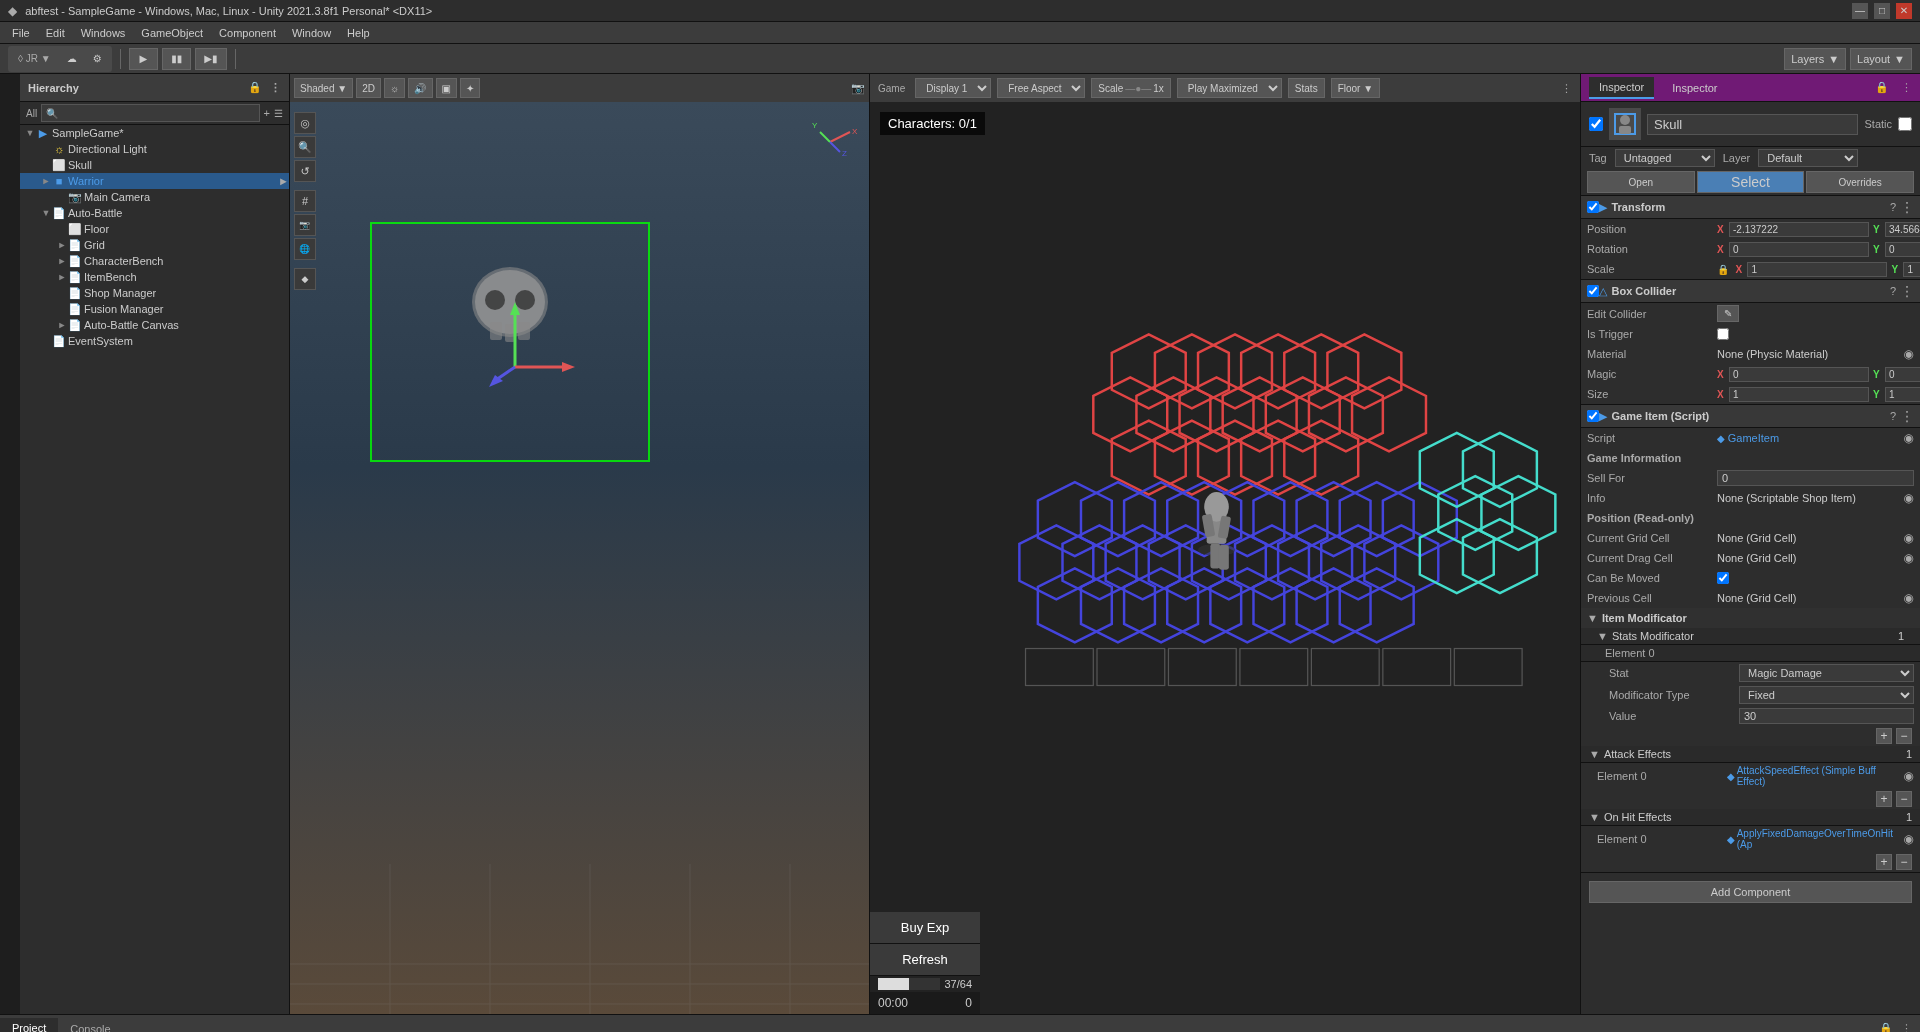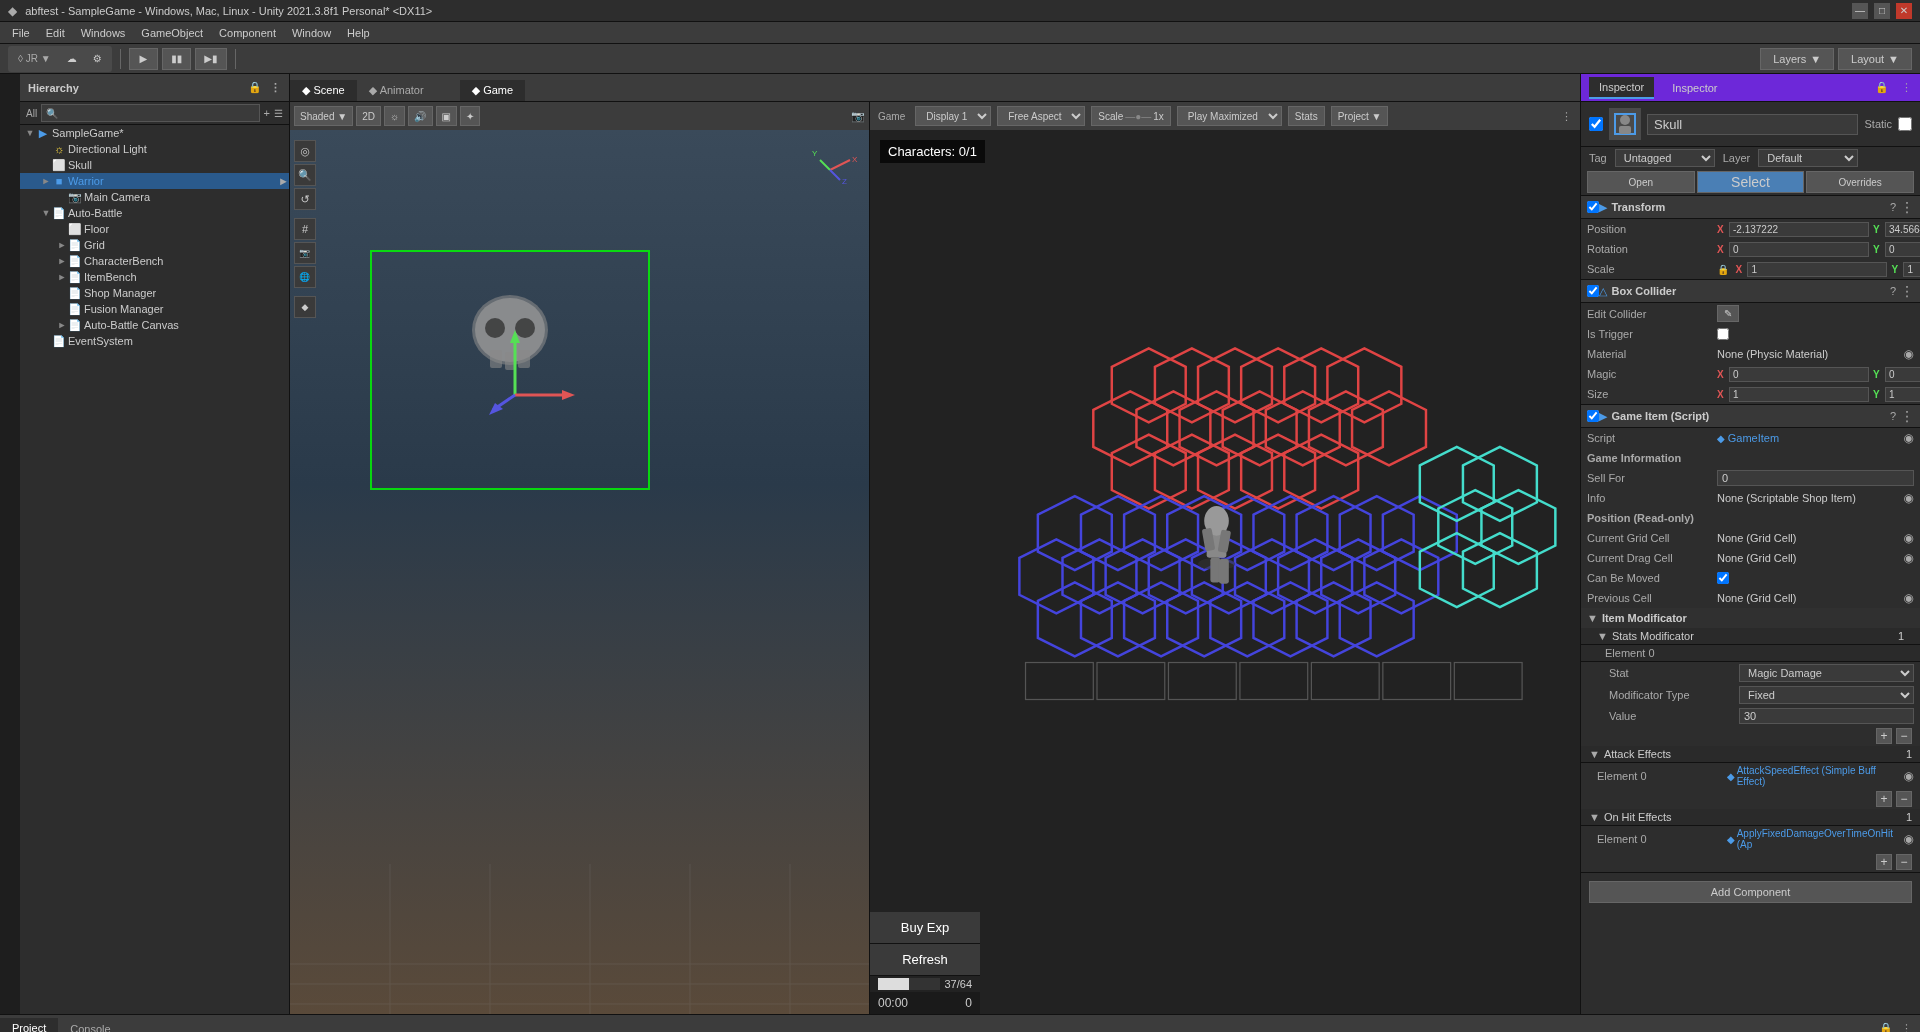--- a/index.html
+++ b/index.html
@@ -10,21 +10,21 @@
     .win-btn { width: 16px; height: 16px; border: none; background: #555; color: #ccc; cursor: pointer; font-size: 10px; display: flex; align-items: center; justify-content: center; }
 
     
     #menu-bar { height: 22px; background: #3c3c3c; display: flex; align-items: center; padding: 0 4px; border-bottom: 1px solid #111; }
     .menu-item { padding: 2px 8px; color: #ccc; cursor: pointer; font-size: 11px; }
 
     
     #toolbar { height: 30px; background: #3c3c3c; display: flex; align-items: center; padding: 0 8px; border-bottom: 1px solid #111; gap: 4px; }
     .toolbar-btn { padding: 2px 6px; background: #555; border: 1px solid #666; color: #ccc; font-size: 10px; cursor: pointer; height: 22px; display: flex; align-items: center; }
     .toolbar-separator { width: 1px; height: 20px; background: #666; margin: 0 4px; }
-    .toolbar-dropdown { display: flex; align-items: center; background: #555; border: 1px solid #666; padding: 2px 12px; height: 22px; cursor: pointer; gap: 4px; }
+    .toolbar-dropdown { display: flex; align-items: center; background: #555; border: 1px solid #666; padding: 2px 6px; height: 22px; cursor: pointer; gap: 4px; }
 
     
     #main { display: flex; height: calc(1032px - 22px - 22px - 30px - 18px); padding-left: 20px; }
 
     
     #hierarchy { width: 270px; background: #2d2d2d; border-right: 1px solid #111; display: flex; flex-direction: column; }
     .panel-header { height: 28px; background: #3c3c3c; display: flex; align-items: center; padding: 0 8px; border-bottom: 1px solid #111; gap: 4px; font-size: 11px; font-weight: bold; }
     .panel-body { flex: 1; overflow-y: auto; }
     .tree-item { display: flex; align-items: center; padding: 1px 0; cursor: pointer; white-space: nowrap; }
     .tree-item.selected { background: #2a5a8c; }
@@ -43,21 +43,21 @@
     #scene-toolbar { height: 28px; background: #3c3c3c; display: flex; align-items: center; padding: 0 4px; gap: 3px; }
     .scene-btn { padding: 1px 5px; background: #555; border: 1px solid #666; color: #ccc; font-size: 10px; cursor: pointer; height: 20px; display: flex; align-items: center; }
     #scene-canvas { width: 580px; height: calc(100% - 28px); position: relative; overflow: hidden; }
     #game-view { flex: 1; background: #1a1a1a; position: relative; overflow: hidden; }
     #game-toolbar { height: 28px; background: #3c3c3c; display: flex; align-items: center; padding: 0 8px; gap: 6px; }
     .game-btn { padding: 1px 6px; background: #555; border: 1px solid #666; color: #ccc; font-size: 10px; cursor: pointer; height: 20px; }
     #game-canvas { width: 100%; height: calc(100% - 28px); position: relative; background: #222; overflow: hidden; }
 
     
     #inspector { width: 340px; background: #2d2d2d; border-left: 1px solid #111; display: flex; flex-direction: column; overflow-y: auto; }
-    .inspector-header { height: 28px; background: #6d28d9; display: flex; align-items: center; padding: 0 8px; border-bottom: 1px solid #111; gap: 8px; }
+    .inspector-header { height: 28px; background: #701a75; display: flex; align-items: center; padding: 0 8px; border-bottom: 1px solid #111; gap: 8px; }
     .inspector-tab { padding: 4px 10px; cursor: pointer; font-size: 11px; }
     .inspector-tab.active { background: #2d2d2d; border-bottom: 2px solid #4c9be8; }
     .inspector-row { display: flex; align-items: center; padding: 2px 6px; min-height: 20px; }
     .inspector-label { width: 130px; font-size: 11px; color: #aaa; flex-shrink: 0; }
     .inspector-value { flex: 1; font-size: 11px; color: #ccc; }
     .inspector-field { background: #3a3a3a; border: 1px solid #555; padding: 1px 4px; font-size: 11px; color: #ccc; flex: 1; }
     .inspector-xyz { display: flex; gap: 4px; flex: 1; }
     .inspector-xyz-item { display: flex; align-items: center; gap: 2px; flex: 1; }
     .xyz-label { font-size: 10px; font-weight: bold; width: 10px; }
     .xyz-label.x { color: #e05555; }
@@ -248,32 +248,20 @@
       <div class="tree-item">
         <span class="tree-indent" style="width:20px;"></span>
         <span class="tree-arrow"> </span>
         <span class="tree-icon" style="color:#aaa;">📄</span>
         <span class="tree-label">EventSystem</span>
       </div>
     </div>
   </div>
 
   <div id="center-area">
-    <div id="view-tabs">
-      <div class="view-tab active">
-        <span>◆</span> Scene
-      </div>
-      <div class="view-tab">
-        <span>◆</span> Animator
-      </div>
-      <div style="width:20px; height:100%;"></div>
-      <div class="view-tab active" style="margin-left:4px;">
-        <span>◆</span> Game
-      </div>
-    </div>
     <div id="views-container">
 
       <div id="scene-view">
         <div id="scene-toolbar">
           <button class="scene-btn">Shaded ▼</button>
           <button class="scene-btn">2D</button>
           <button class="scene-btn">☼</button>
           <button class="scene-btn">🔊</button>
           <button class="scene-btn">▣</button>
           <button class="scene-btn">✦</button>
@@ -360,21 +348,21 @@
           </select>
           <div style="display:flex; align-items:center; gap:2px; background:#555; border:1px solid #666; padding: 1px 6px; height:20px; cursor:pointer;">
             <span style="font-size:10px;">Scale</span>
             <span style="color:#888; font-size:10px;">—●—</span>
             <span style="font-size:10px;">1x</span>
           </div>
           <select class="game-btn" style="font-size:10px; height:20px;">
             <option>Play Maximized</option>
           </select>
           <button class="game-btn" style="font-size:10px;">Stats</button>
-          <button class="game-btn" style="font-size:10px;">Project ▼</button>
+          <button class="game-btn" style="font-size:10px;">Floor ▼</button>
           <div style="flex:1;"></div>
           <span style="color:#aaa; cursor:pointer;">⋮</span>
         </div>
         <div id="game-canvas">
 
           <div class="characters-counter">
             <span>Characters: 0/1</span>
           </div>
 
           <div style="position:absolute; top:30px; left:20px; right:0; bottom:120px;">

